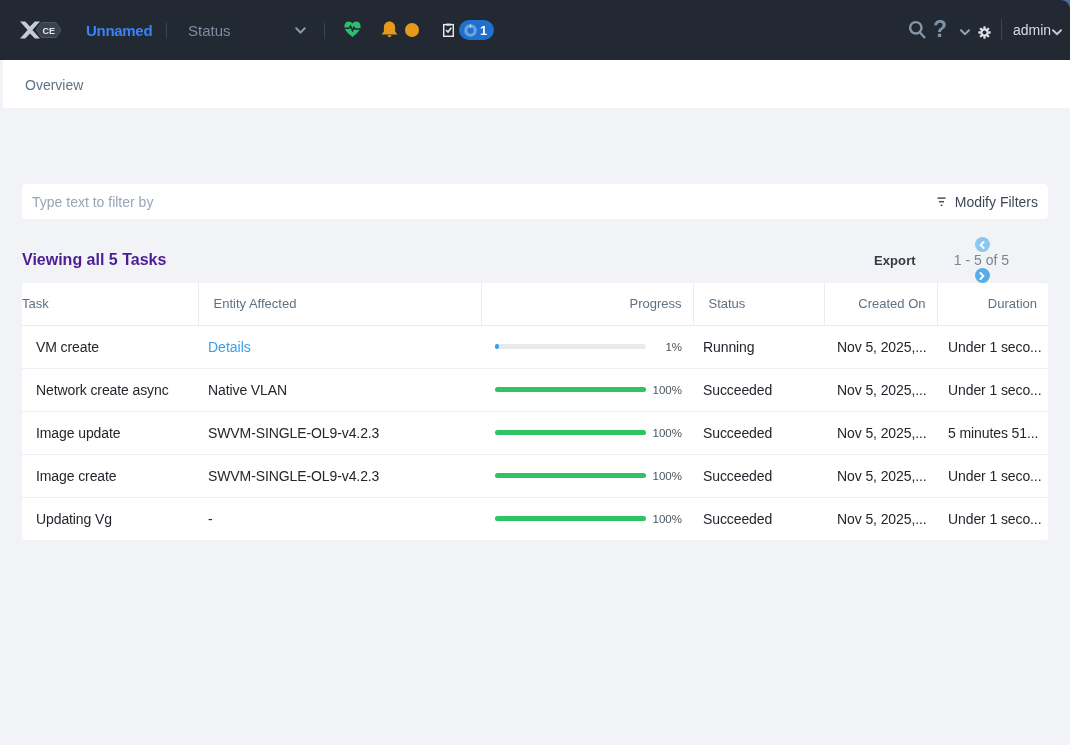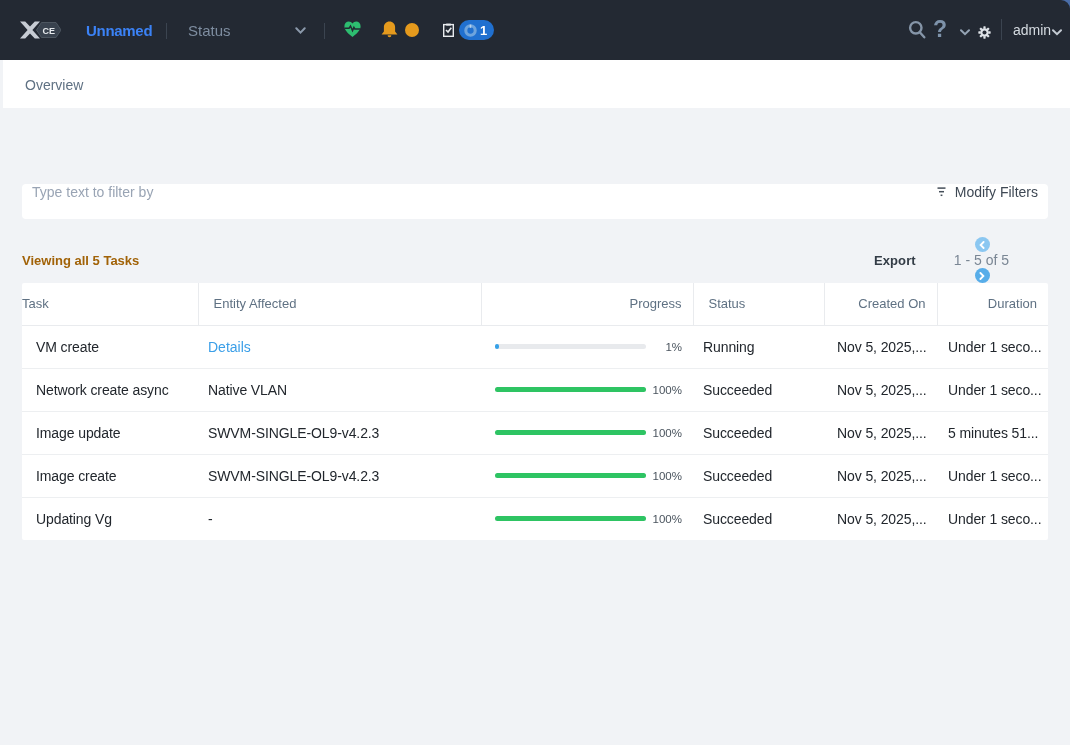--- a/index.html
+++ b/index.html
@@ -26,27 +26,27 @@
 .search { left:908px; top:20px; }
 .qmark { left:933px; top:20px; color:#7e93ab; font-size:23px; font-weight:bold; line-height:19px; }
 .chev3 { left:960px; top:29px; }
 .gear { left:978px; top:26px; }
 .vsep3 { left:1001px; top:19px; height:21px; }
 .admin { left:1013px; top:22px; color:#d5dbe1; font-size:14px; }
 .chev4 { left:1052px; top:29px; }
 .subnav { position:absolute; top:60px; left:3px; width:1070px; height:48px; background:#ffffff; }
 .subnav span { position:absolute; left:22px; top:17px; font-size:14px; color:#5f7183; }
 .filterbar { position:absolute; top:184px; left:22px; width:1026px; height:35px; background:#ffffff;
-  border-radius:4px; display:flex; align-items:flex-start; }
+  border-radius:4px; display:flex; align-items:center; }
 .filterbar .ph { margin-left:10px; color:#99a4b4; font-size:14px; }
 .filterbar .mf { margin-left:auto; margin-right:10px; display:flex; align-items:center; color:#3e4854; font-size:14px; }
 .filterbar .mf svg { margin-right:9px; }
 .toolbar { position:absolute; top:246px; left:22px; width:1026px; height:28px; display:flex; align-items:center;
   padding-right:31px; }
-.viewing { font-size:13px; font-weight:bold; color:#a16207; }
+.viewing { font-size:16px; font-weight:bold; color:#4c1d95; }
 .export { margin-left:auto; font-size:13px; font-weight:bold; letter-spacing:.1px; color:#333c46; }
 .pager { display:flex; align-items:center; margin-left:32px;flex-direction:column; }
 .pgbtn { width:15px; height:15px; border-radius:50%; display:flex; align-items:center; justify-content:center; flex:0 0 auto; }
 .pgbtn.prev { background:#8bc7f1; }
 .pgbtn.next { background:#57ade9; }
 .pgtext { color:#7a8694; font-size:14px; margin:0 8px 0 6px; }
 .card { position:absolute; top:283px; left:22px; width:1026px; background:#ffffff; border-radius:2px; }
 table { border-collapse:collapse; table-layout:fixed; width:1026px; }
 col.c1{width:176px} col.c2{width:283px} col.c3{width:212px} col.c4{width:131px} col.c5{width:113px} col.c6{width:111px}
 thead th { height:42px; font-size:13px; font-weight:normal; color:#5f7183; text-align:left;

